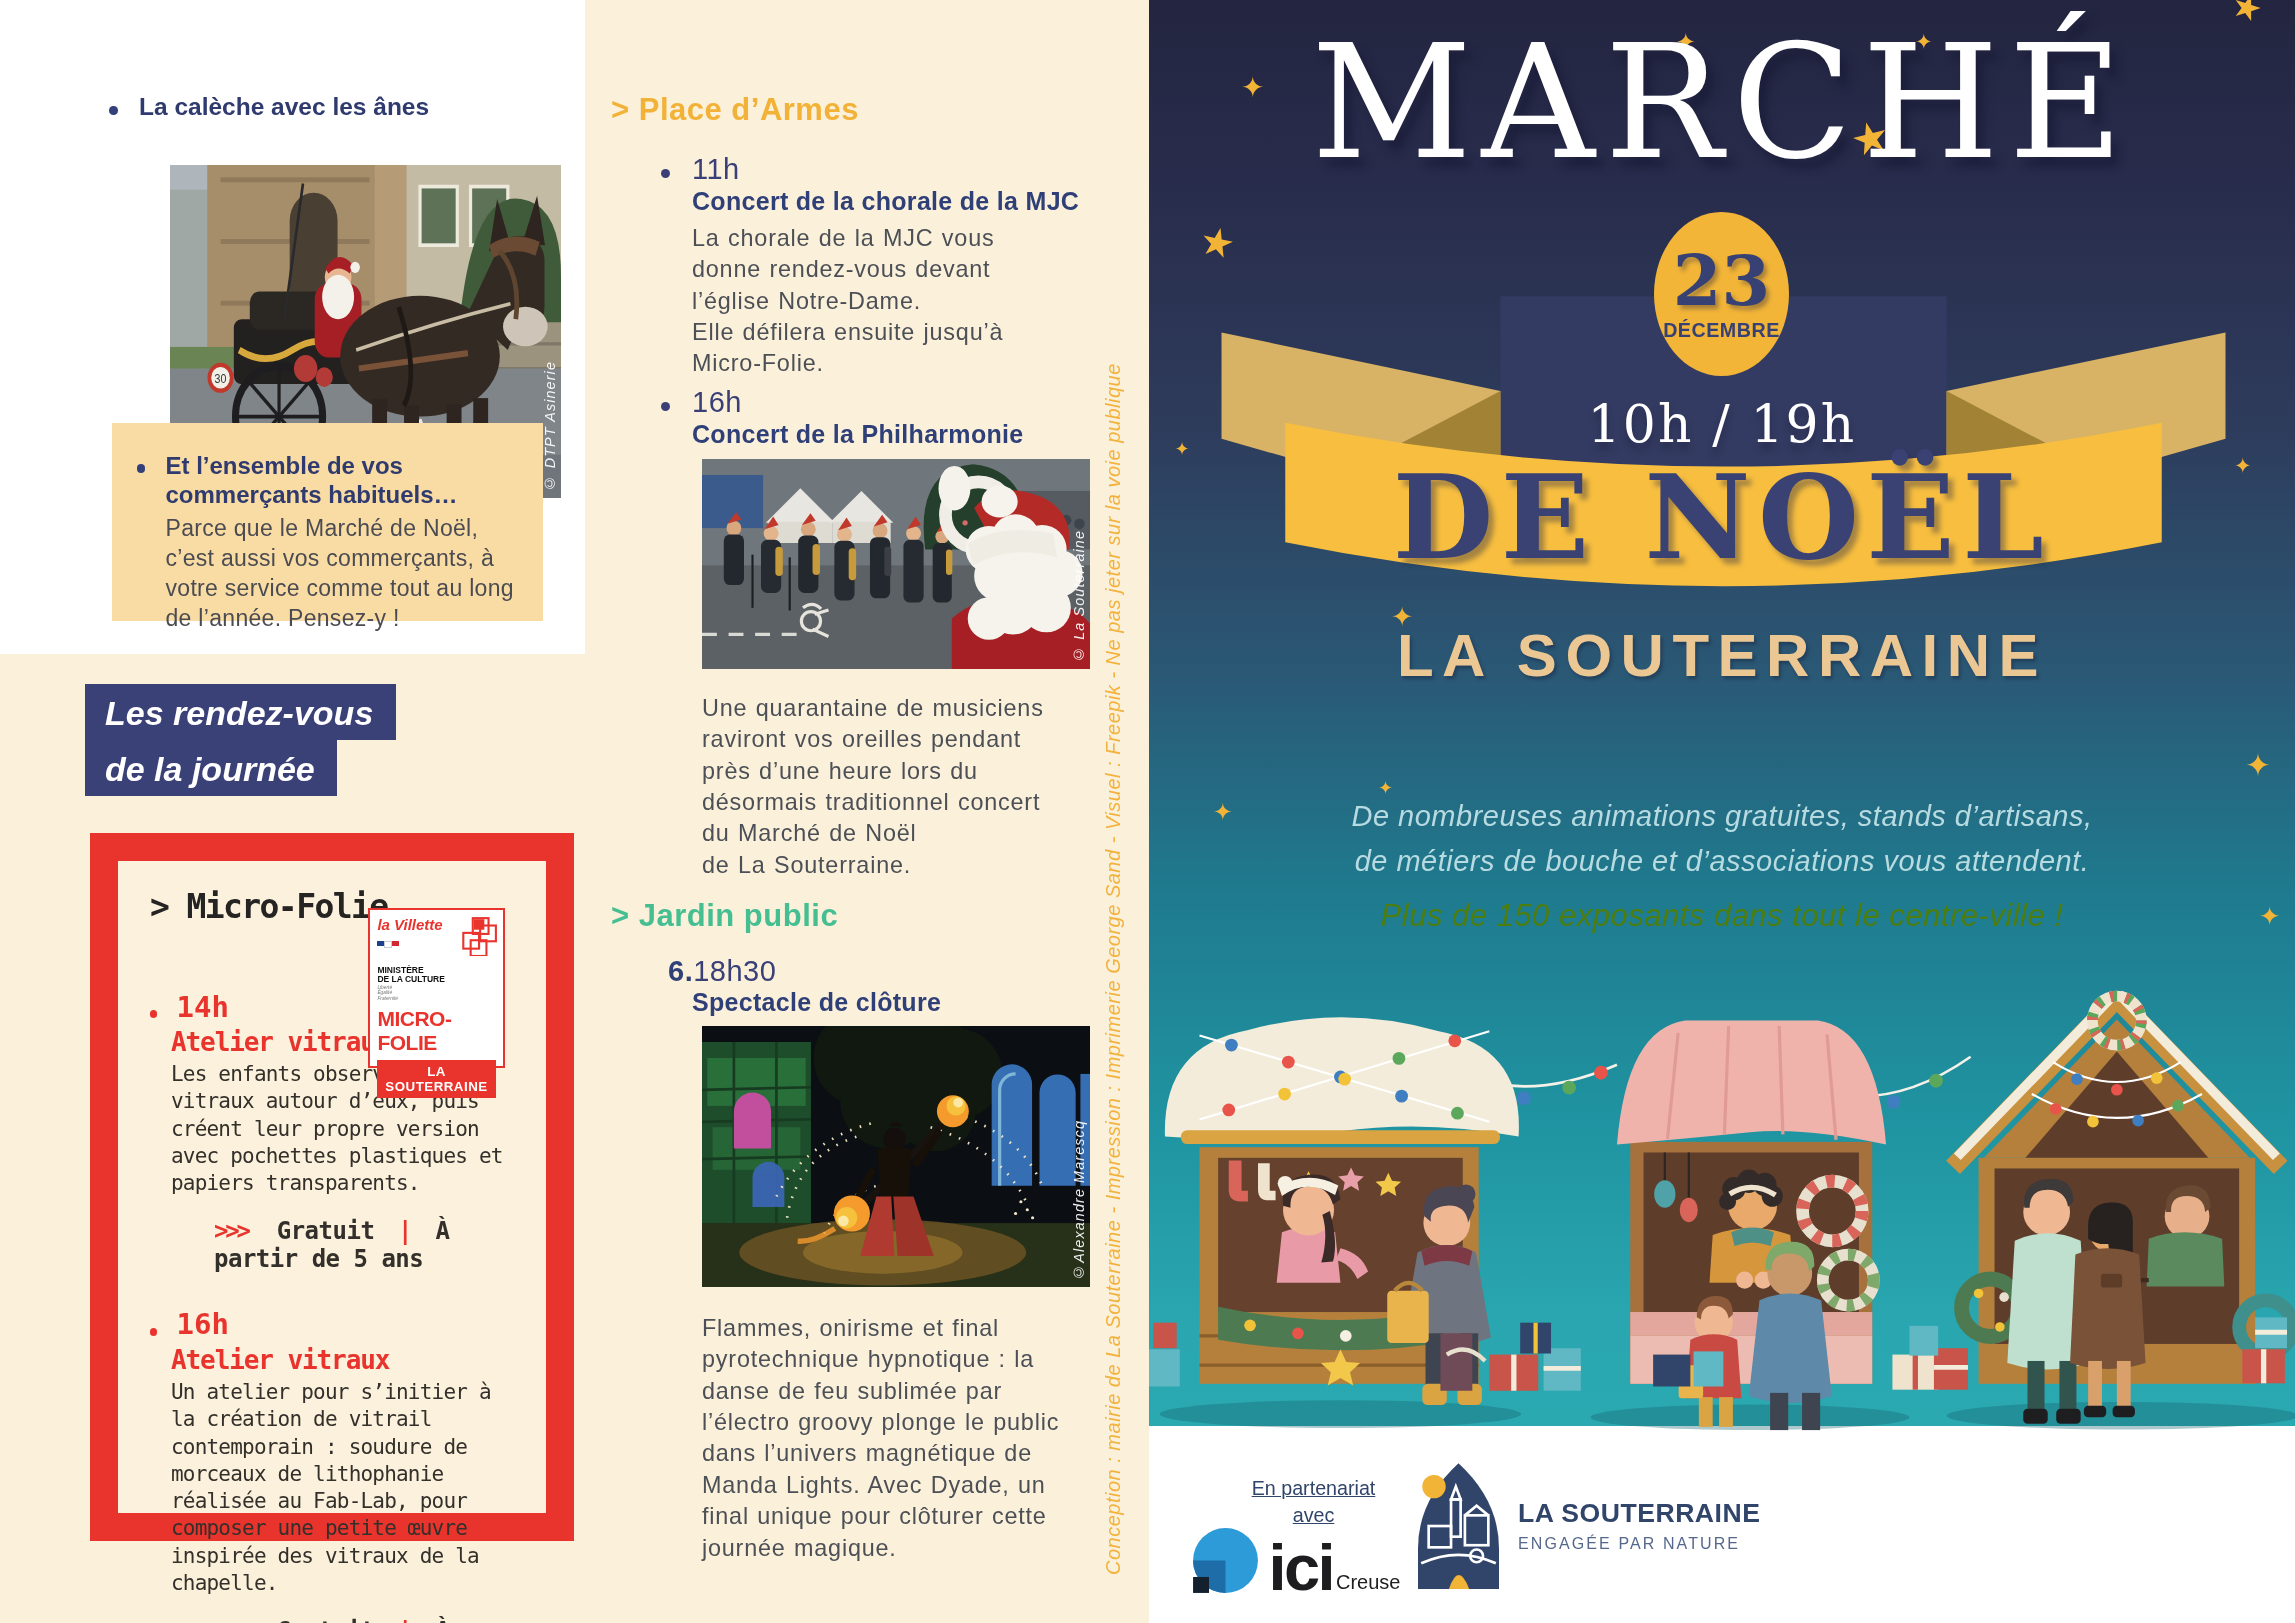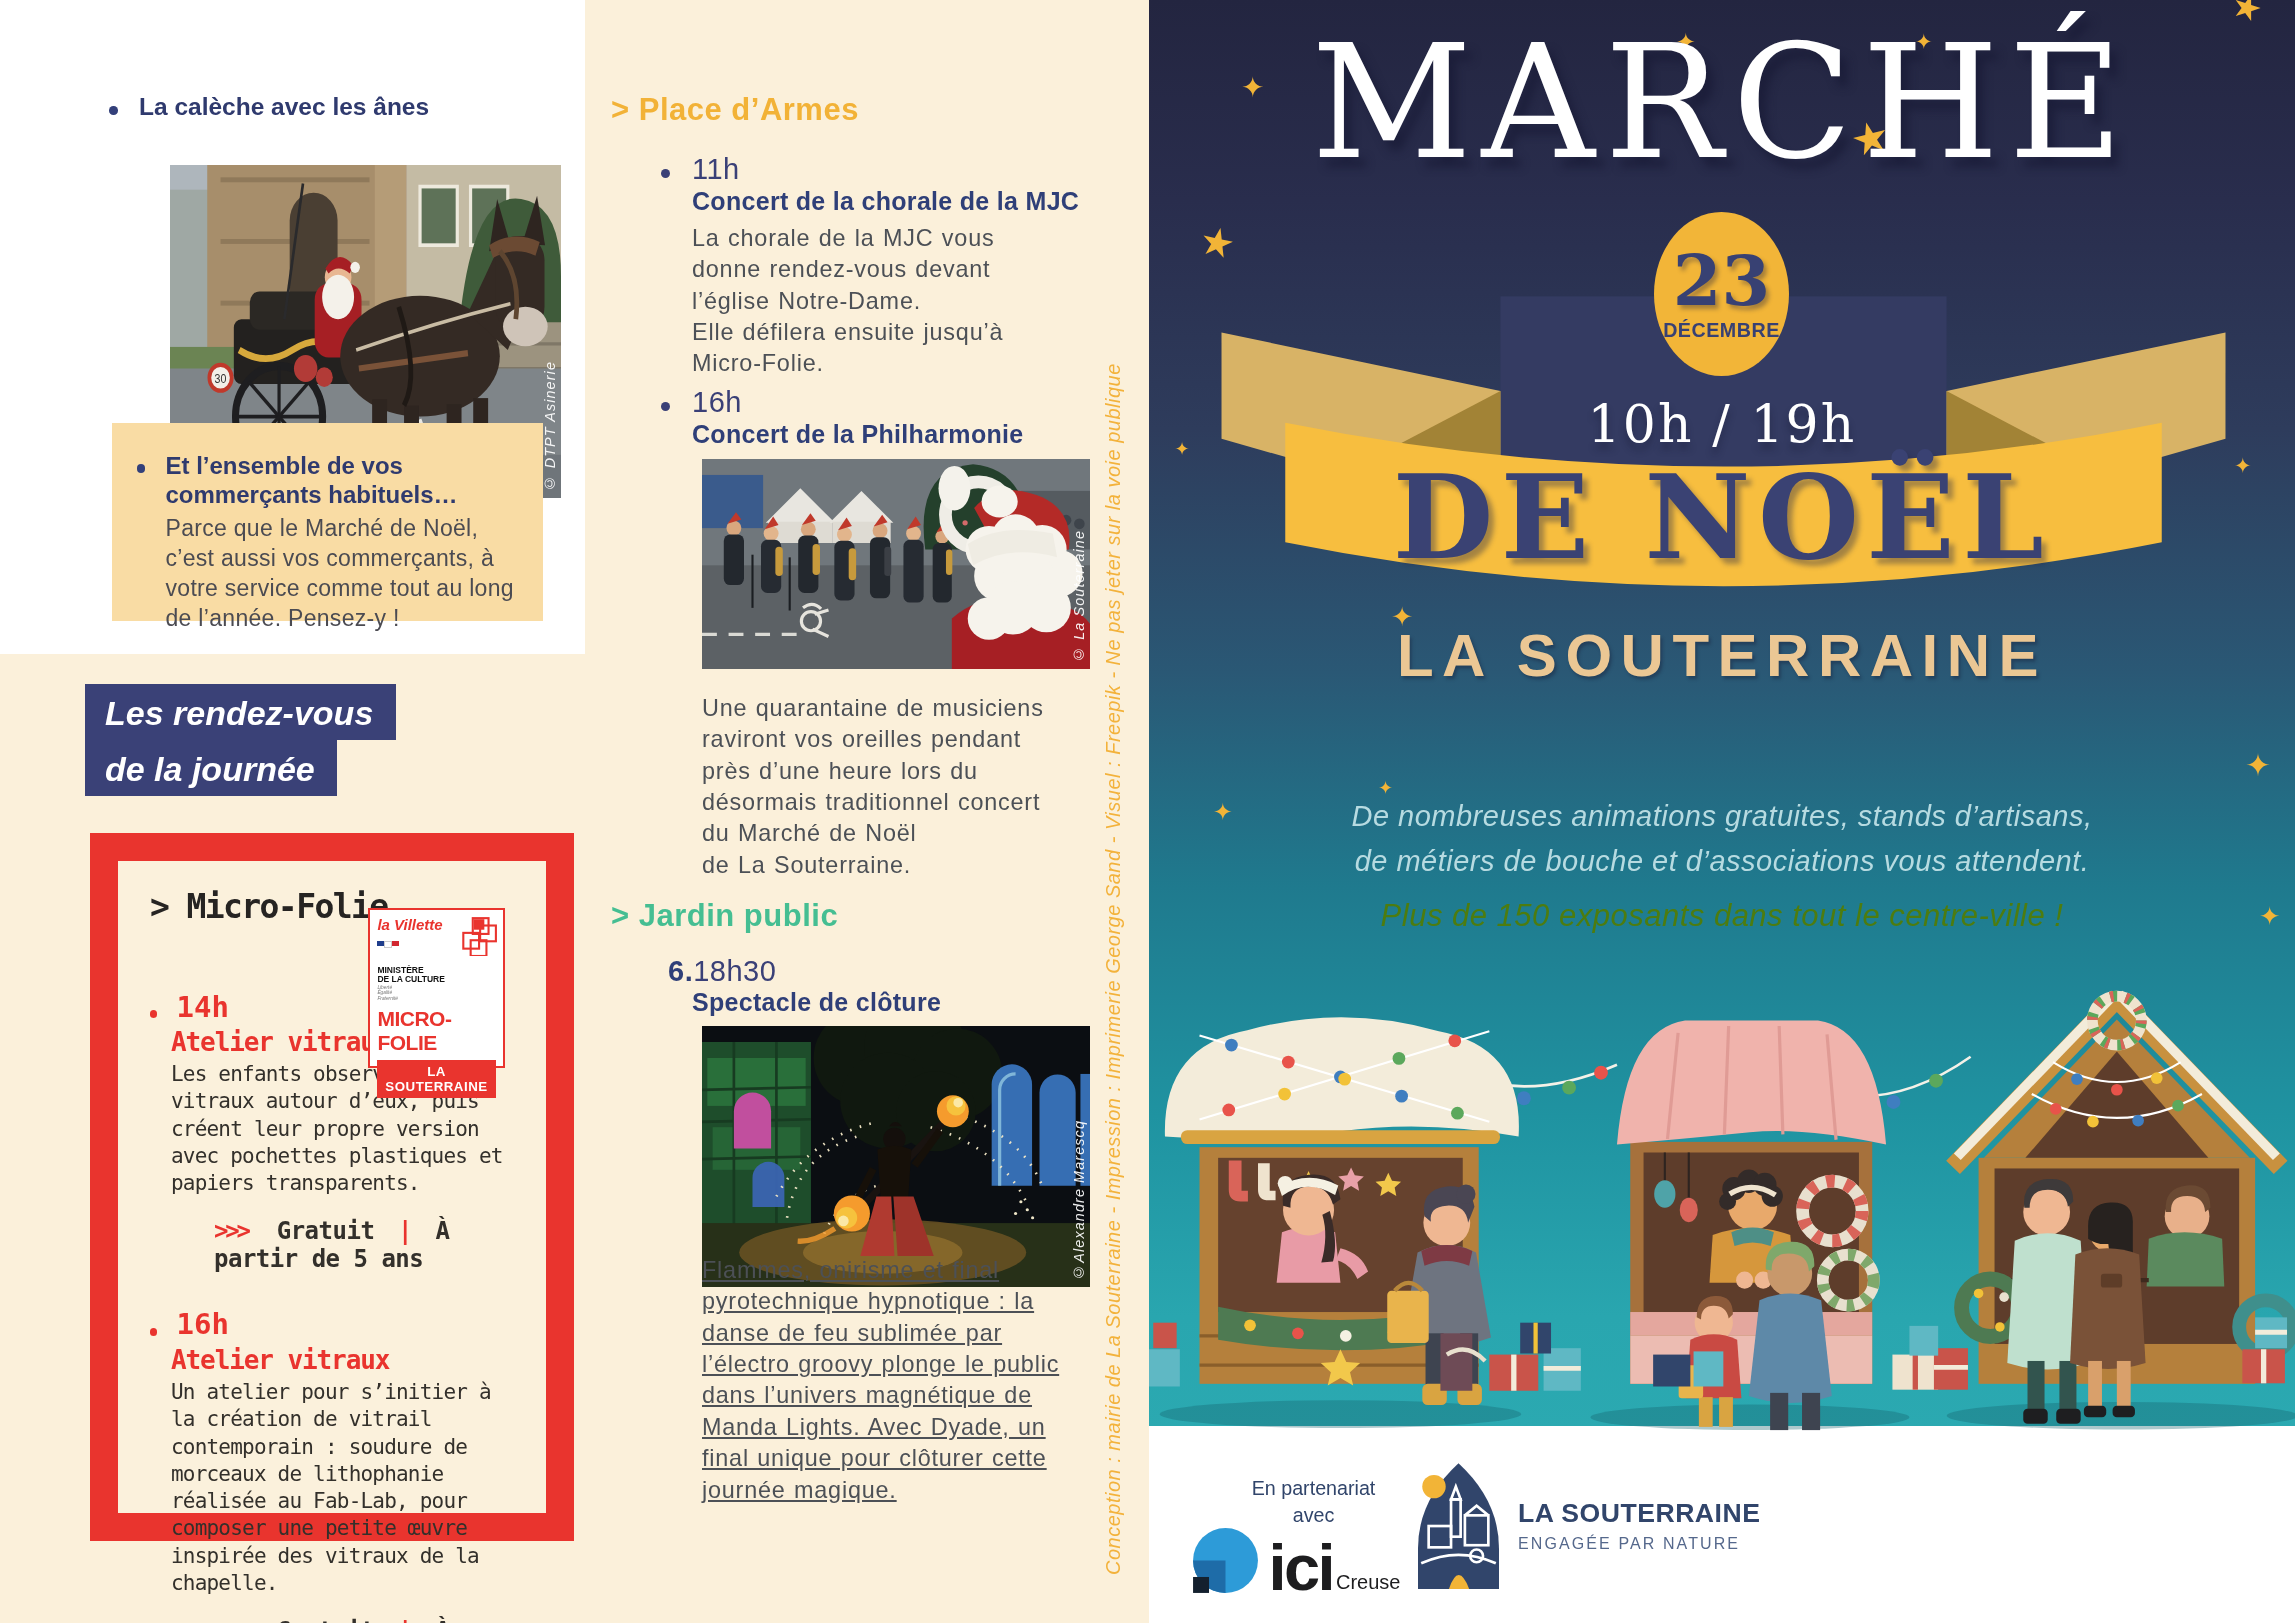--- a/index.html
+++ b/index.html
@@ -79,21 +79,21 @@
       text-shadow:5.3px 6.4px 5.3px rgba(32,36,70,.38);}
   .city{position:absolute;left:0;top:621px;width:100%;text-align:center;color:#EBC794;z-index:3;
       font-weight:bold;font-size:60px;letter-spacing:8.5px;text-shadow:2.1px 3.2px 3.2px rgba(20,22,48,.35);}
   .desc1{position:absolute;left:0;top:794px;width:100%;text-align:center;color:#B7DBE1;
       font-style:italic;font-size:29px;letter-spacing:0.5px;line-height:1.55;}
   .desc3{position:absolute;left:0;top:898px;width:100%;text-align:center;color:#4d7c0f;
       font-style:italic;font-weight:normal;font-size:31px;letter-spacing:0.5px;}
   .stalls{position:absolute;left:0;top:982px;width:1146px;height:458px;z-index:3;}
   .pfooter{position:absolute;left:0;top:1426px;width:100%;height:197px;background:#ffffff;z-index:2;}
   .partner{position:absolute;left:74px;top:49px;width:181px;text-align:center;color:#31456B;
-      font-size:19.7px;white-space:pre-line;line-height:1.35;}
+      font-size:19.7px;white-space:pre-line;line-height:1.35;text-decoration:underline;}
   .ici{position:absolute;left:43px;top:101px;display:flex;align-items:flex-end;}
   .ici .word{font-size:65px;font-weight:bold;color:#1d1d1f;letter-spacing:-2.7px;line-height:.8;margin-left:9.6px;}
   .ici .sub{font-size:20px;font-weight:normal;color:#1d1d1f;margin-left:3.2px;}
   .lslogo{position:absolute;left:269px;top:36px;display:flex;align-items:center;}
   .lslogo .txt{margin-left:19px;}
   .lslogo .nm{font-size:26.6px;font-weight:bold;color:#31456B;letter-spacing:0.5px;}
   .lslogo .tg{font-size:16px;color:#55688C;letter-spacing:2.1px;margin-top:5.3px;}
   .connect{position:absolute;left:595px;top:95px;display:flex;align-items:center;color:#323F6E;}
   .connect .c1{font-size:25px;font-weight:bold;letter-spacing:-0.5px;}
   .connect .sep{font-size:28px;margin:0 14px;font-weight:normal;color:#323F6E;}
@@ -425,21 +425,21 @@
       <g fill="#EFE6C8">
           <circle cx="600" cy="330" r="3"></circle>
           <circle cx="612" cy="345" r="3"></circle>
           <circle cx="590" cy="352" r="3"></circle>
           <circle cx="622" cy="360" r="3"></circle>
         </g>
     </svg>
     <span class="photo-credit">©Alexandre Marescq</span>
   </div>
 
-  <div class="mbody" style="left:702px;top:1255px;width:383px;text-decoration:underline;">Flammes, onirisme et final pyrotechnique hypnotique : la danse de feu sublimée par l’électro groovy plonge le public dans l’univers magnétique de Manda Lights. Avec Dyade, un final unique pour clôturer cette journée magique.</div>
+  <div class="mbody" style="left:702px;top:1313px;width:383px;">Flammes, onirisme et final pyrotechnique hypnotique : la danse de feu sublimée par l’électro groovy plonge le public dans l’univers magnétique de Manda Lights. Avec Dyade, un final unique pour clôturer cette journée magique.</div>
 
   <div class="fold-credit">Conception : mairie de La Souterraine - Impression : Imprimerie George Sand - Visuel : Freepik - Ne pas jeter sur la voie publique</div>
 
   <div class="poster">
     <div class="sky">
       <span class="star" style="left:92px;top:74px;font-size:28px;">✦</span>
       <span class="star" style="left:527px;top:31px;font-size:23.4px;">✦</span>
       <span class="star" style="left:766px;top:31px;font-size:21px;">✦</span>
       <span class="star" style="left:702px;top:117px;font-size:43px;transform:rotate(-14deg);">★</span>
       <span class="star" style="left:51px;top:223px;font-size:39px;transform:rotate(12deg);">★</span>

